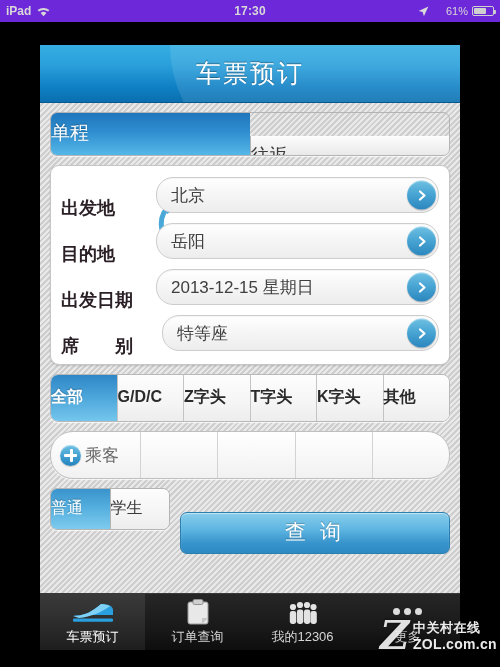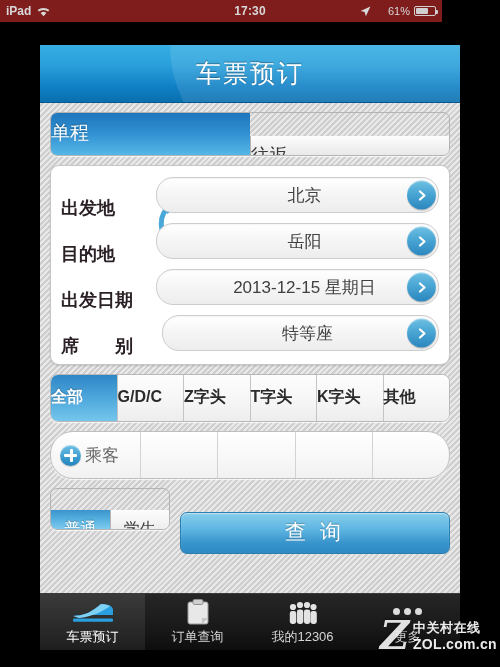--- a/index.html
+++ b/index.html
@@ -18,23 +18,23 @@
     position: relative;
     width: 500px;
     height: 667px;
     background: #000;
   }
 
   
   .statusbar {
     position: absolute;
     top: 0; left: 0;
-    width: 442px;
+    width: 500px;
     height: 22px;
-    background: #7f1d1d;
+    background: #6d28d9;
     color: #d8d8d8;
     font-size: 12px;
     line-height: 22px;
   }
   .sb-left {
     position: absolute;
     left: 6px; top: 0;
     display: flex;
     align-items: center;
     gap: 5px;
@@ -175,21 +175,20 @@
   .field {
     flex: 1;
     height: 34px;
     position: relative;
     background: linear-gradient(to bottom, #ffffff 0%, #f4f4f4 55%, #ededed 100%);
     border: 1px solid #cdcdcd;
     border-radius: 17px;
     display: flex;
     align-items: center;
     box-shadow: inset 0 1px 1px rgba(0,0,0,0.04);
-    justify-content: center;
   }
   .field-value {
     padding-left: 14px;
     font-size: 17px;
     color: #404040;
     white-space: nowrap;
     overflow: hidden;
   }
   .go-btn {
     position: absolute;
@@ -298,25 +297,23 @@
     height: 40px;
     display: flex;
     border: 1px solid #b4b4b4;
     border-radius: 7px;
     overflow: hidden;
     box-shadow: 0 1px 1px rgba(255,255,255,0.8);
   }
   .pt-item {
     flex: 1;
     line-height: 38px;
-    text-align: center;
     font-size: 16px;
     color: #3a3a3a;
     background: linear-gradient(to bottom, #fdfdfd 0%, #f4f4f4 60%, #ededed 100%);
-    margin-top: 21px;
   }
   .pt-item + .pt-item { border-left: 1px solid #b4b4b4; }
   .pt-item.active {
     color: #ffffff;
     background: linear-gradient(to bottom, #3a93cc 0%, #53aede 45%, #7ecbee 100%);
     text-shadow: 0 -1px 1px rgba(0,0,0,0.25);
   }
   .search-btn {
     flex: 1;
     height: 40px;

